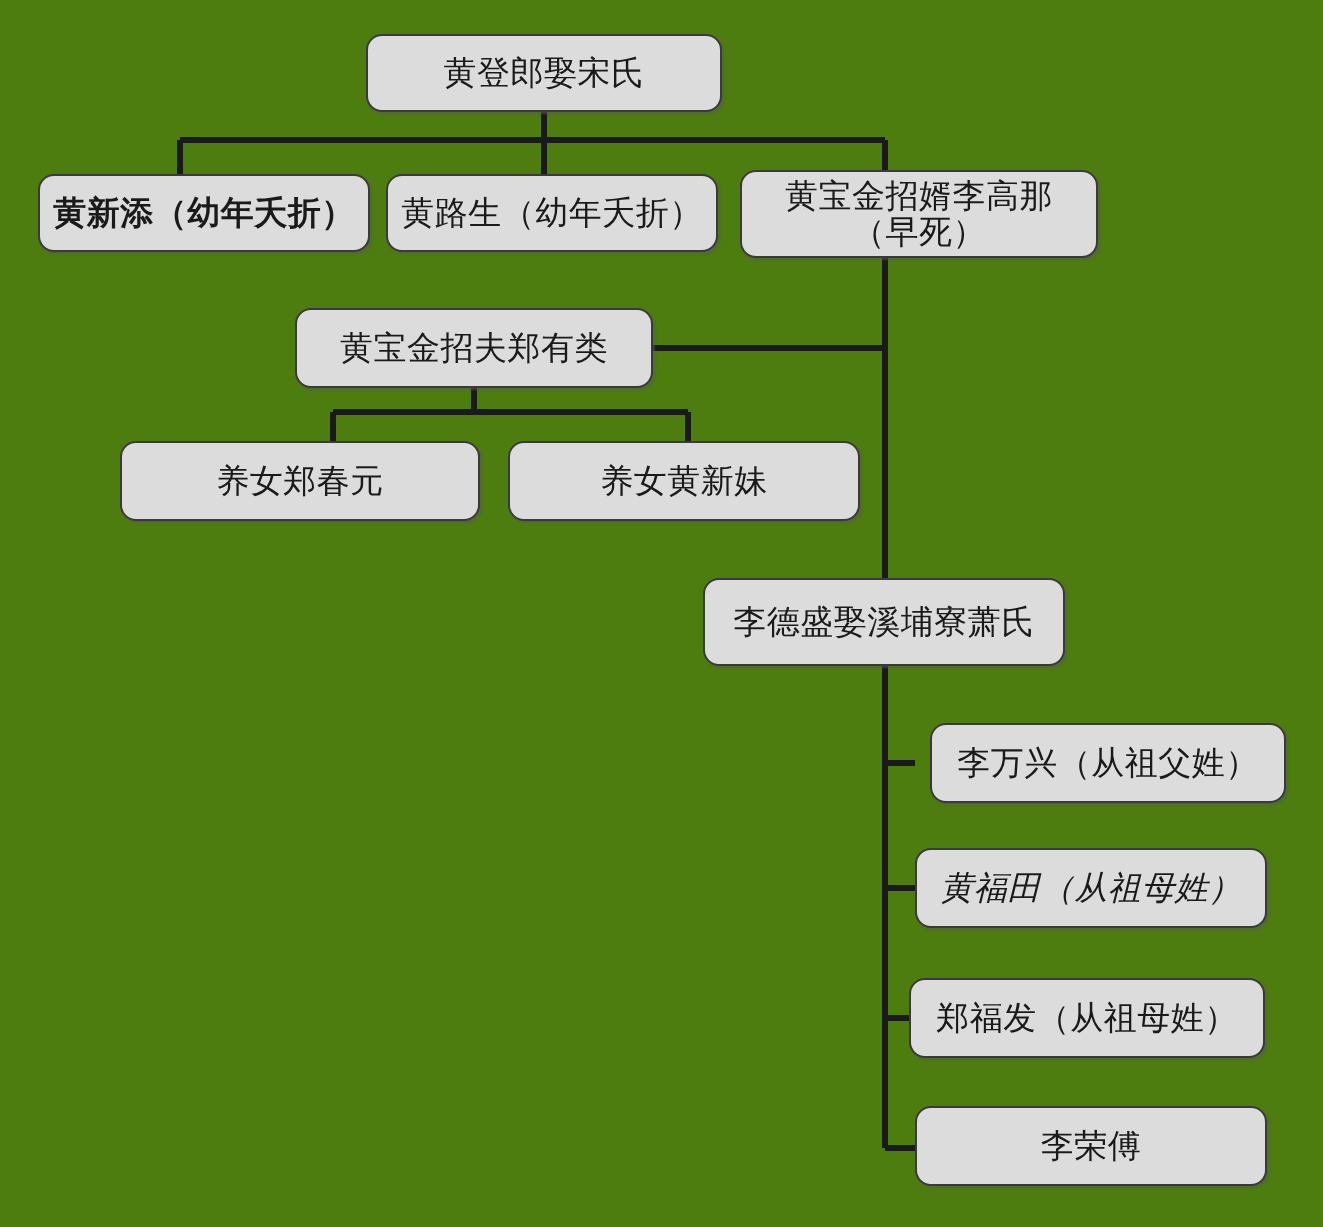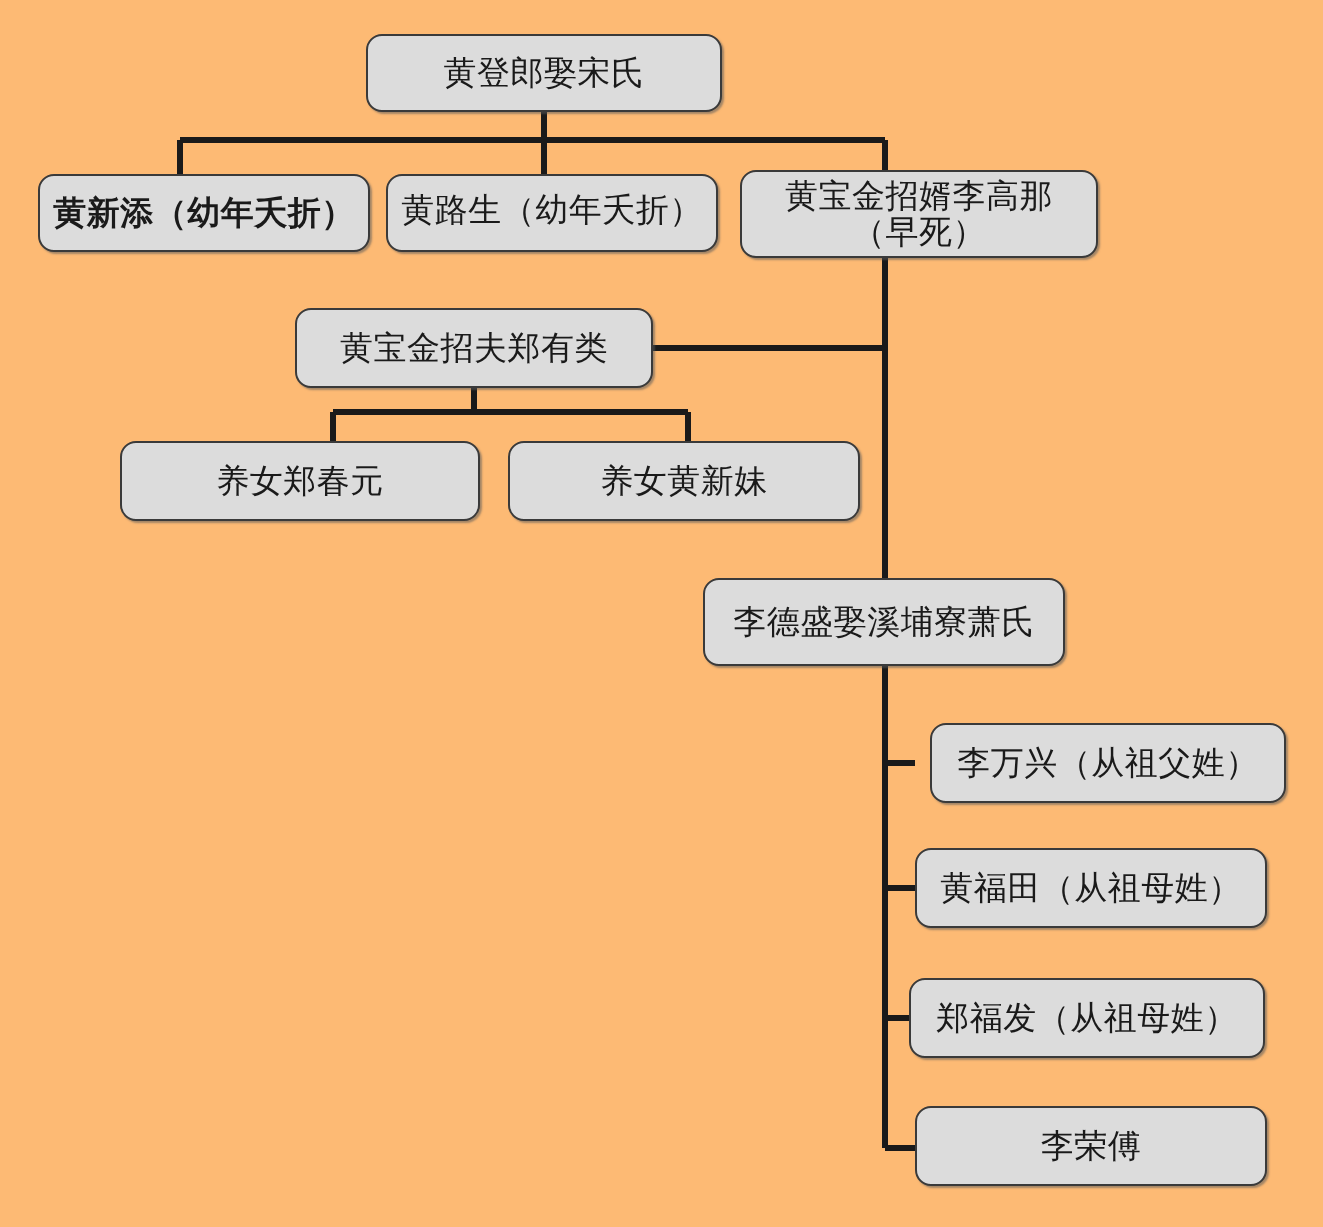--- a/index.html
+++ b/index.html
@@ -10,21 +10,21 @@
   body {
     width: 1323px;
     height: 1227px;
     font-family: "Liberation Serif", "DejaVu Serif", serif;
     overflow: hidden;
   }
   #chart-root {
     position: relative;
     width: 1323px;
     height: 1227px;
-    background: #fdba74;
+    background: #4d7c0f;
   }
   svg#tree-svg {
     position: absolute;
     top: 0;
     left: 0;
     width: 1323px;
     height: 1227px;
     display: block;
   }
   .node-box {
@@ -80,25 +80,25 @@
 
       <path d="M 885 763 L 915 763"></path>
       <path d="M 885 888 L 915 888"></path>
       <path d="M 885 1018 L 909 1018"></path>
       <path d="M 885 1148 L 915 1148"></path>
     </g>
   </svg>
 
   <div class="node-box" style="left: 366px; top: 34px; width: 356px; height: 78px;">黄登郎娶宋氏</div>
   <div class="node-box" style="left: 38px; top: 174px; width: 332px; height: 78px; font-weight: bold;">黄新添（幼年夭折）</div>
-  <div class="node-box" style="left: 386px; top: 174px; width: 332px; height: 78px; font-family: Liberation Mono, monospace;">黄路生（幼年夭折）</div>
+  <div class="node-box" style="left: 386px; top: 174px; width: 332px; height: 78px;">黄路生（幼年夭折）</div>
   <div class="node-box two-line" style="left: 740px; top: 170px; width: 358px; height: 88px;">黄宝金招婿李高那
 （早死）</div>
   <div class="node-box" style="left: 295px; top: 308px; width: 358px; height: 80px;">黄宝金招夫郑有类</div>
   <div class="node-box" style="left: 120px; top: 441px; width: 360px; height: 80px;">养女郑春元</div>
   <div class="node-box" style="left: 508px; top: 441px; width: 352px; height: 80px;">养女黄新妹</div>
   <div class="node-box" style="left: 703px; top: 578px; width: 362px; height: 88px;">李德盛娶溪埔寮萧氏</div>
   <div class="node-box" style="left: 930px; top: 723px; width: 356px; height: 80px;">李万兴（从祖父姓）</div>
-  <div class="node-box" style="left: 915px; top: 848px; width: 352px; height: 80px;">黄福田（从祖母姓）</div>
+  <div class="node-box" style="left: 915px; top: 848px; width: 352px; height: 80px; font-style: italic;">黄福田（从祖母姓）</div>
   <div class="node-box" style="left: 909px; top: 978px; width: 356px; height: 80px;">郑福发（从祖母姓）</div>
   <div class="node-box" style="left: 915px; top: 1106px; width: 352px; height: 80px;">李荣傅</div>
 
 </div>
 
 </body></html>

